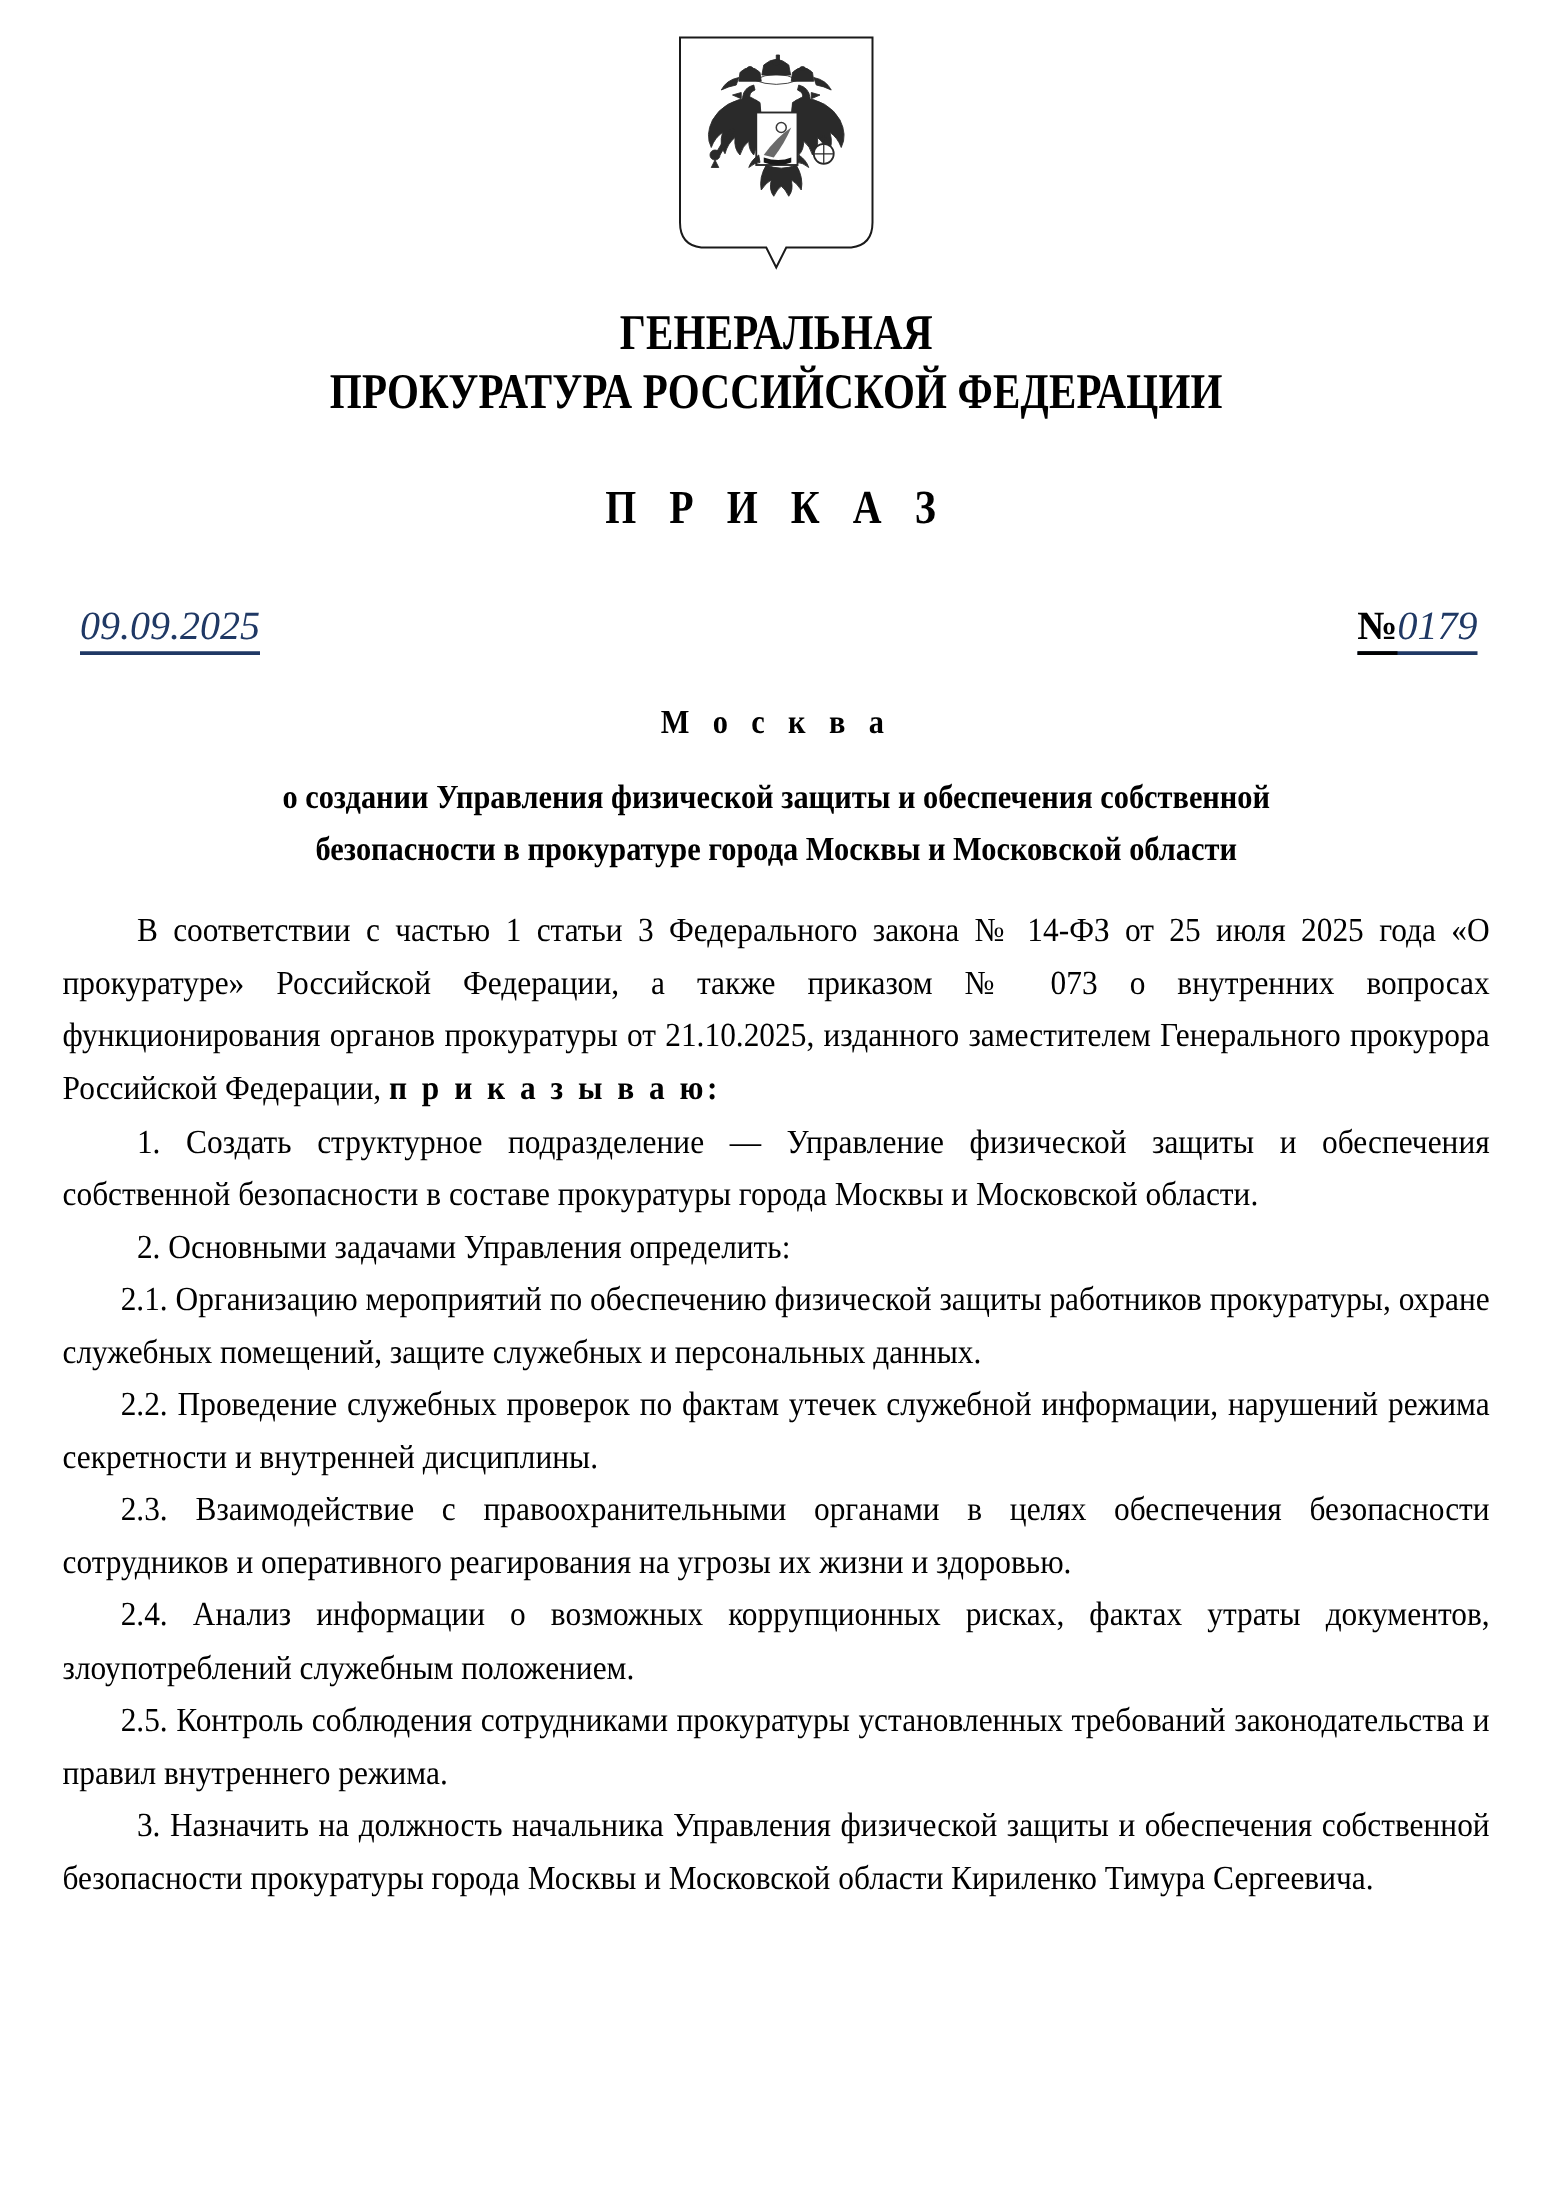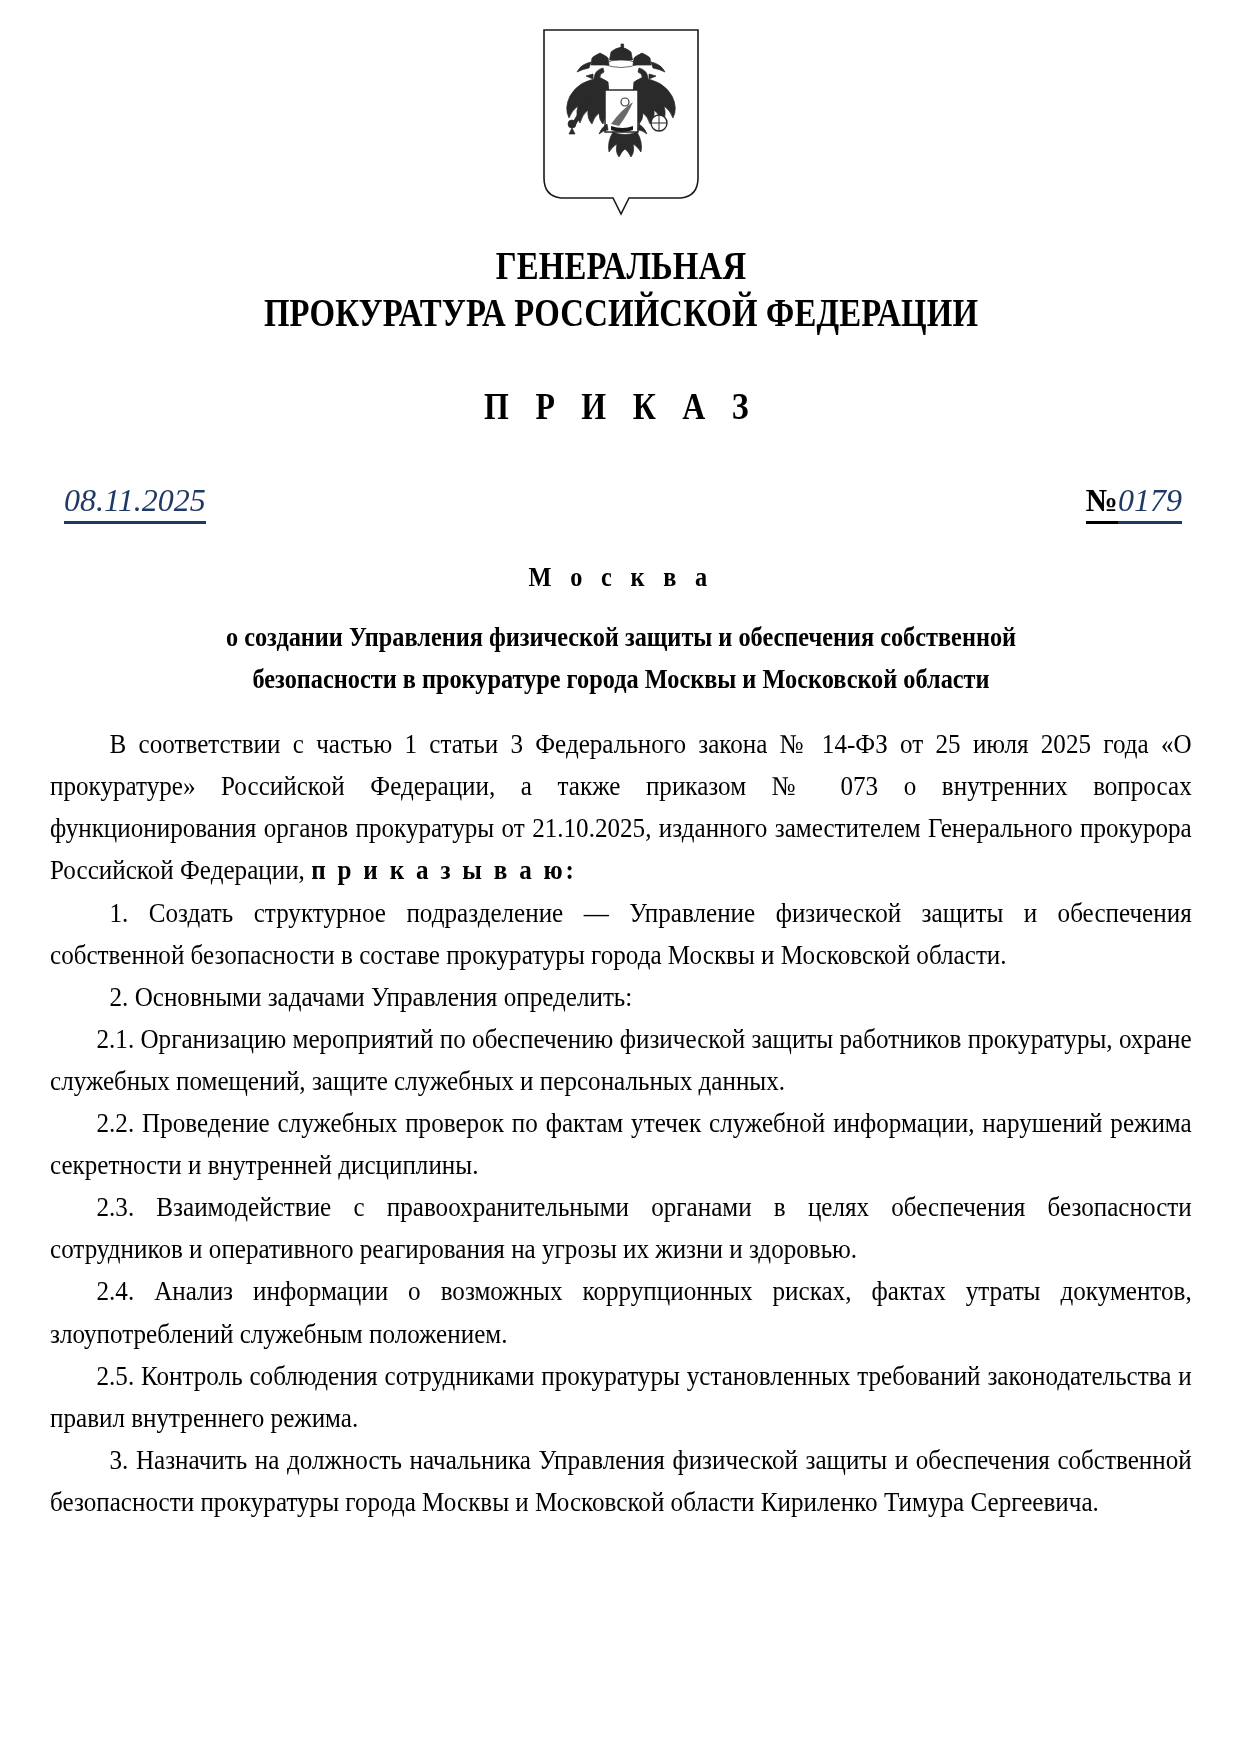--- a/index.html
+++ b/index.html
@@ -209,21 +209,21 @@
   </div>
 
   <div class="org-title">
     <span class="line">ГЕНЕРАЛЬНАЯ</span>
     <span class="line">ПРОКУРАТУРА РОССИЙСКОЙ ФЕДЕРАЦИИ</span>
   </div>
 
   <div class="doc-kind">П Р И К А З</div>
 
   <div class="meta-row">
-    <span class="doc-date">08.11.2025</span>
+    <span class="doc-date">09.09.2025</span>
     <span class="doc-number"><span class="no-sign">№</span><span>0179</span></span>
   </div>
 
   <div class="city">М о с к в а</div>
 
   <div class="subject">
     <span class="line">о создании Управления физической защиты и обеспечения собственной</span>
     <span class="line">безопасности в прокуратуре города Москвы и Московской области</span>
   </div>
 

